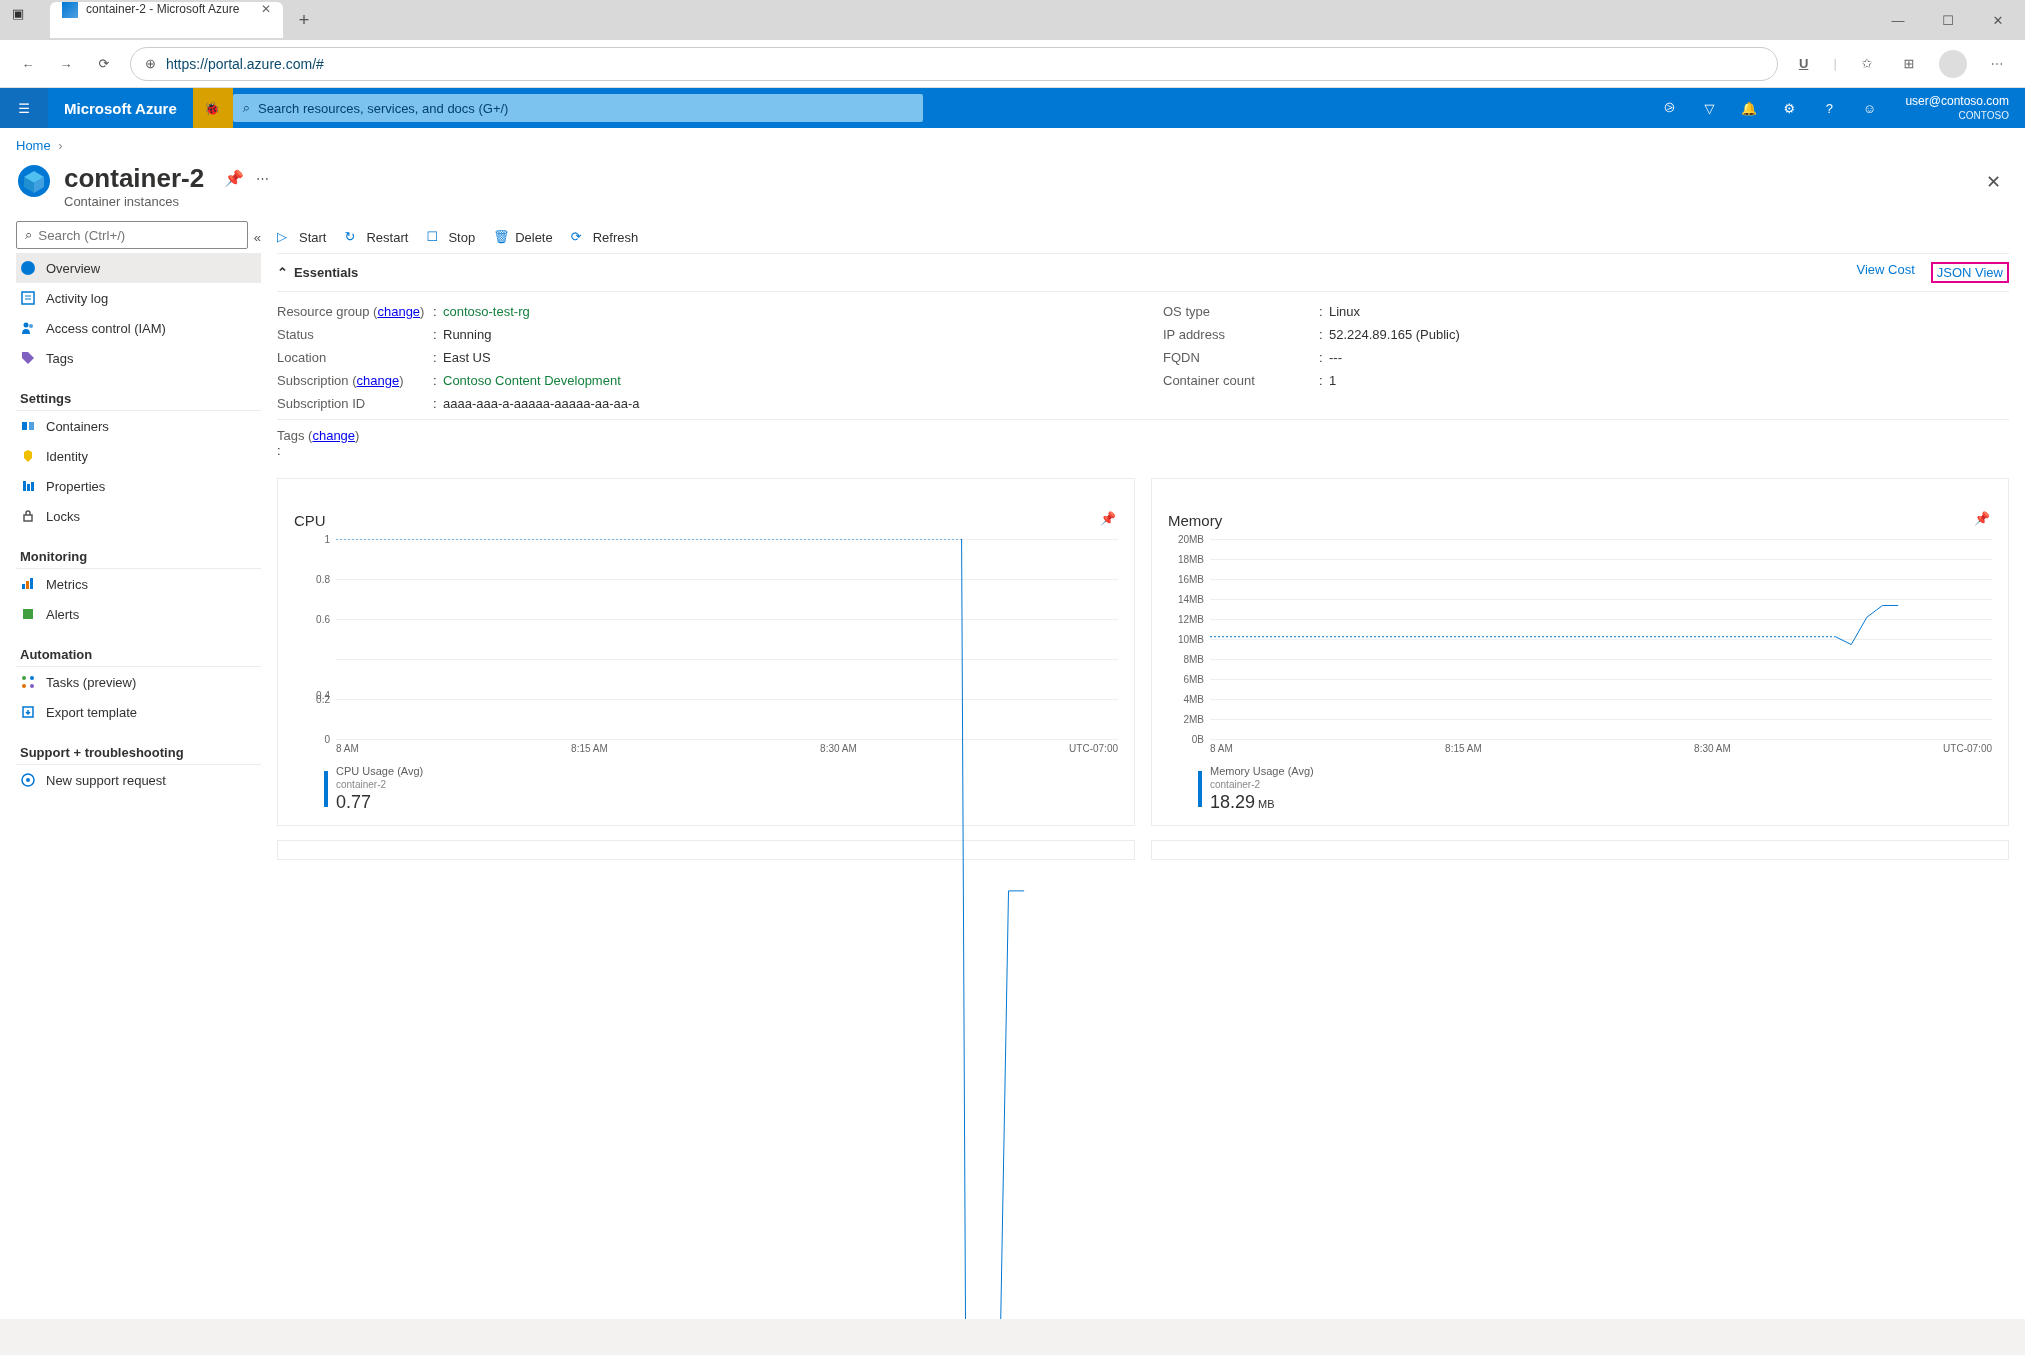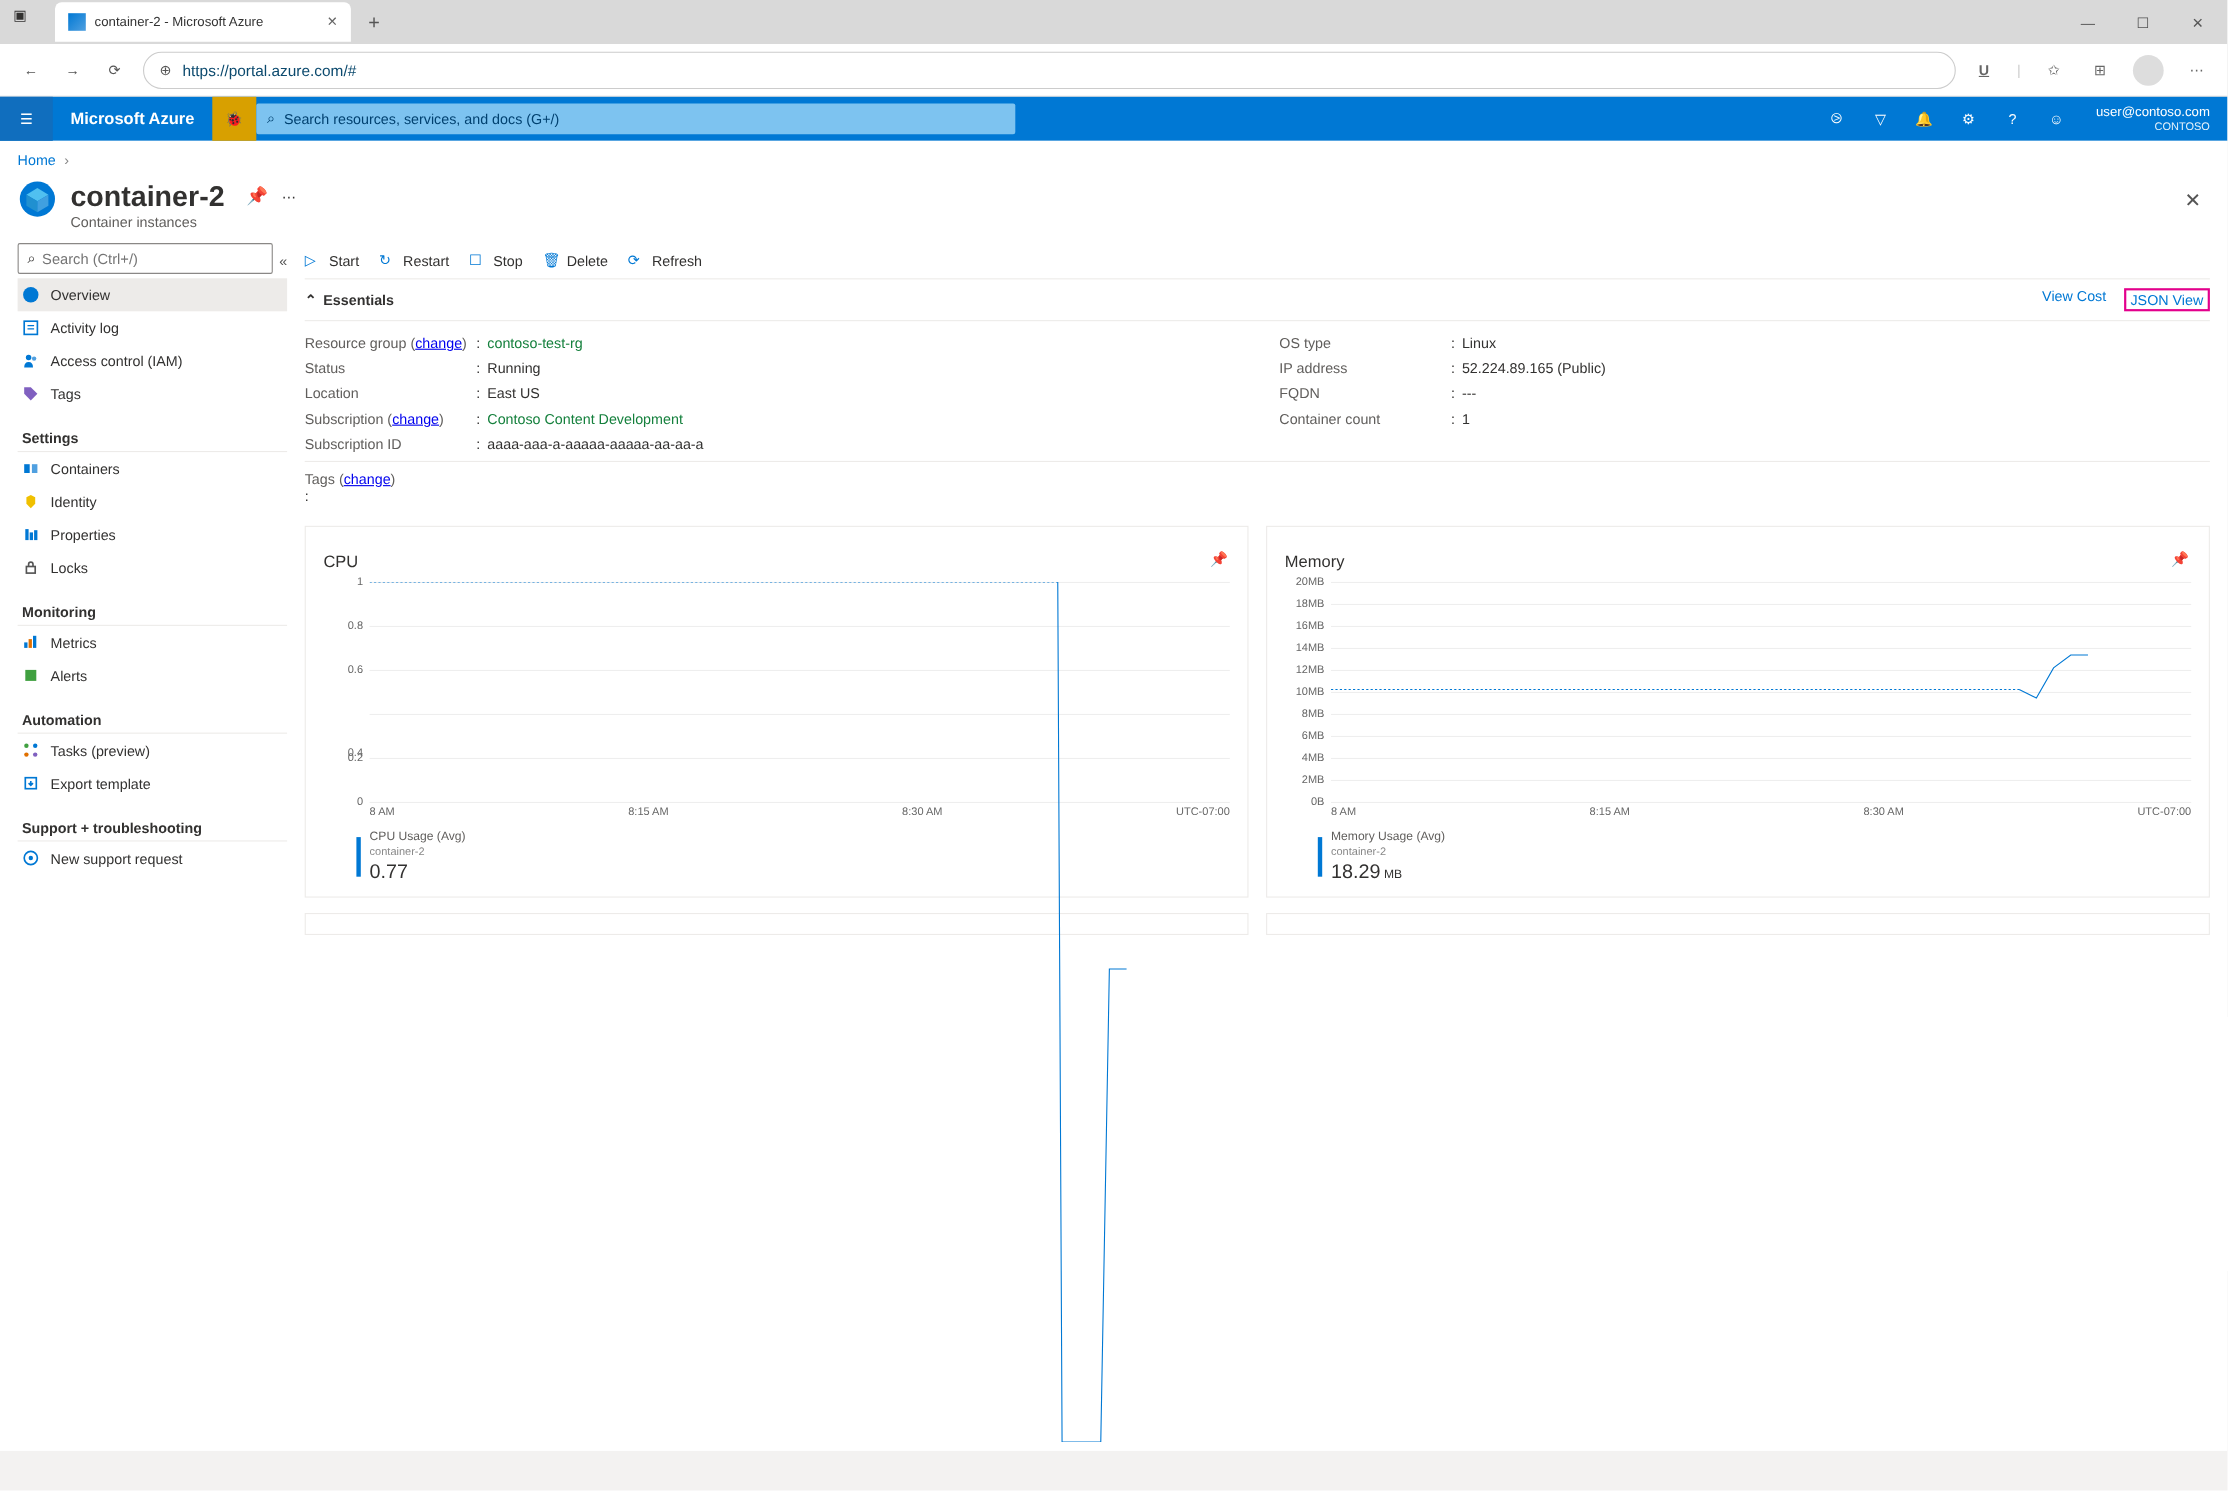--- a/index.html
+++ b/index.html
@@ -2,21 +2,21 @@
 <html><head>
 <meta charset="utf-8">
 <style>
 * { box-sizing: border-box; margin: 0; padding: 0; }
 body { font-family: 'Segoe UI', -apple-system, sans-serif; font-size: 13px; color: #323130; background: #f3f2f1; overflow: hidden; }
 
 
 .browser-chrome { background: #d9d9d9; }
 .titlebar-btn { width: 30px; height: 30px; display: flex; align-items: center; justify-content: center; color: #555; }
 .tab-strip { display: flex; align-items: center; height: 40px; padding-left: 50px; gap: 6px; }
-.browser-tab { background: #fff; border-radius: 6px 6px 0 0; height: 36px; display: flex; align-items: center; padding: 0 12px; gap: 8px; width: 269px; font-size: 12px; color: #333; }
+.browser-tab { background: #fff; border-radius: 6px 6px 0 0; height: 36px; display: flex; padding: 0 12px; gap: 8px; width: 233px; font-size: 12px; color: #333; }
 .tab-favicon { width: 16px; height: 16px; background: #0078d4; display: inline-block; }
 .tab-close { margin-left: auto; color: #666; }
 .new-tab { width: 30px; height: 30px; display: flex; align-items: center; justify-content: center; color: #555; font-size: 18px; }
 .toolbar { background: #fff; height: 48px; display: flex; align-items: center; padding: 0 16px; gap: 14px; border-bottom: 1px solid #e1dfdd; }
 .nav-btn { width: 24px; height: 24px; display: flex; align-items: center; justify-content: center; color: #555; }
 .url-bar { flex: 1; height: 34px; border: 1px solid #ccc; border-radius: 17px; display: flex; align-items: center; padding: 0 14px; gap: 10px; color: #555; }
 .url-text { color: #0c4a6e; font-size: 14px; }
 .toolbar-right { display: flex; align-items: center; gap: 18px; }
 .toolbar-right .nav-btn { color: #666; }
 .avatar-circle { width: 28px; height: 28px; border-radius: 50%; background: #ddd; }
@@ -74,21 +74,21 @@
 .ess-col { flex: 1; }
 .ess-row { display: flex; padding: 4px 0; font-size: 13px; }
 .ess-label { width: 156px; color: #605e5c; }
 .ess-sep { width: 10px; }
 .ess-val { flex: 1; }
 .ess-val a { color: #15803d; text-decoration: none; }
 .tags-row { border-top: 1px solid #edebe9; padding: 8px 0; flex-direction: column; }
 
 
 .charts-row { display: flex; gap: 16px; margin-top: 12px; }
-.chart-card { border: 1px solid #edebe9; flex: 1; padding: 22px 16px 10px; }
+.chart-card { border: 1px solid #edebe9; flex: 1; padding: 32px 16px 10px; }
 .chart-head { display: flex; align-items: center; justify-content: space-between; margin-bottom: 10px; }
 .chart-title { font-size: 15px; }
 .pin-icon { width: 18px; height: 18px; color: #555; }
 .chart-area { position: relative; height: 200px; margin-left: 42px; }
 .y-ticks { position: absolute; left: -42px; top: 0; bottom: 0; width: 40px; }
 .y-tick { position: absolute; right: 4px; font-size: 10px; color: #666; transform: translateY(-50%); }
 .grid-line { position: absolute; left: 0; right: 0; border-top: 1px solid #eee; }
 .plot { position: absolute; inset: 0; }
 .x-ticks { display: flex; justify-content: space-between; font-size: 10px; color: #666; margin-left: 42px; padding-top: 4px; }
 .chart-legend { display: flex; align-items: center; gap: 8px; margin-top: 10px; margin-left: 30px; }

